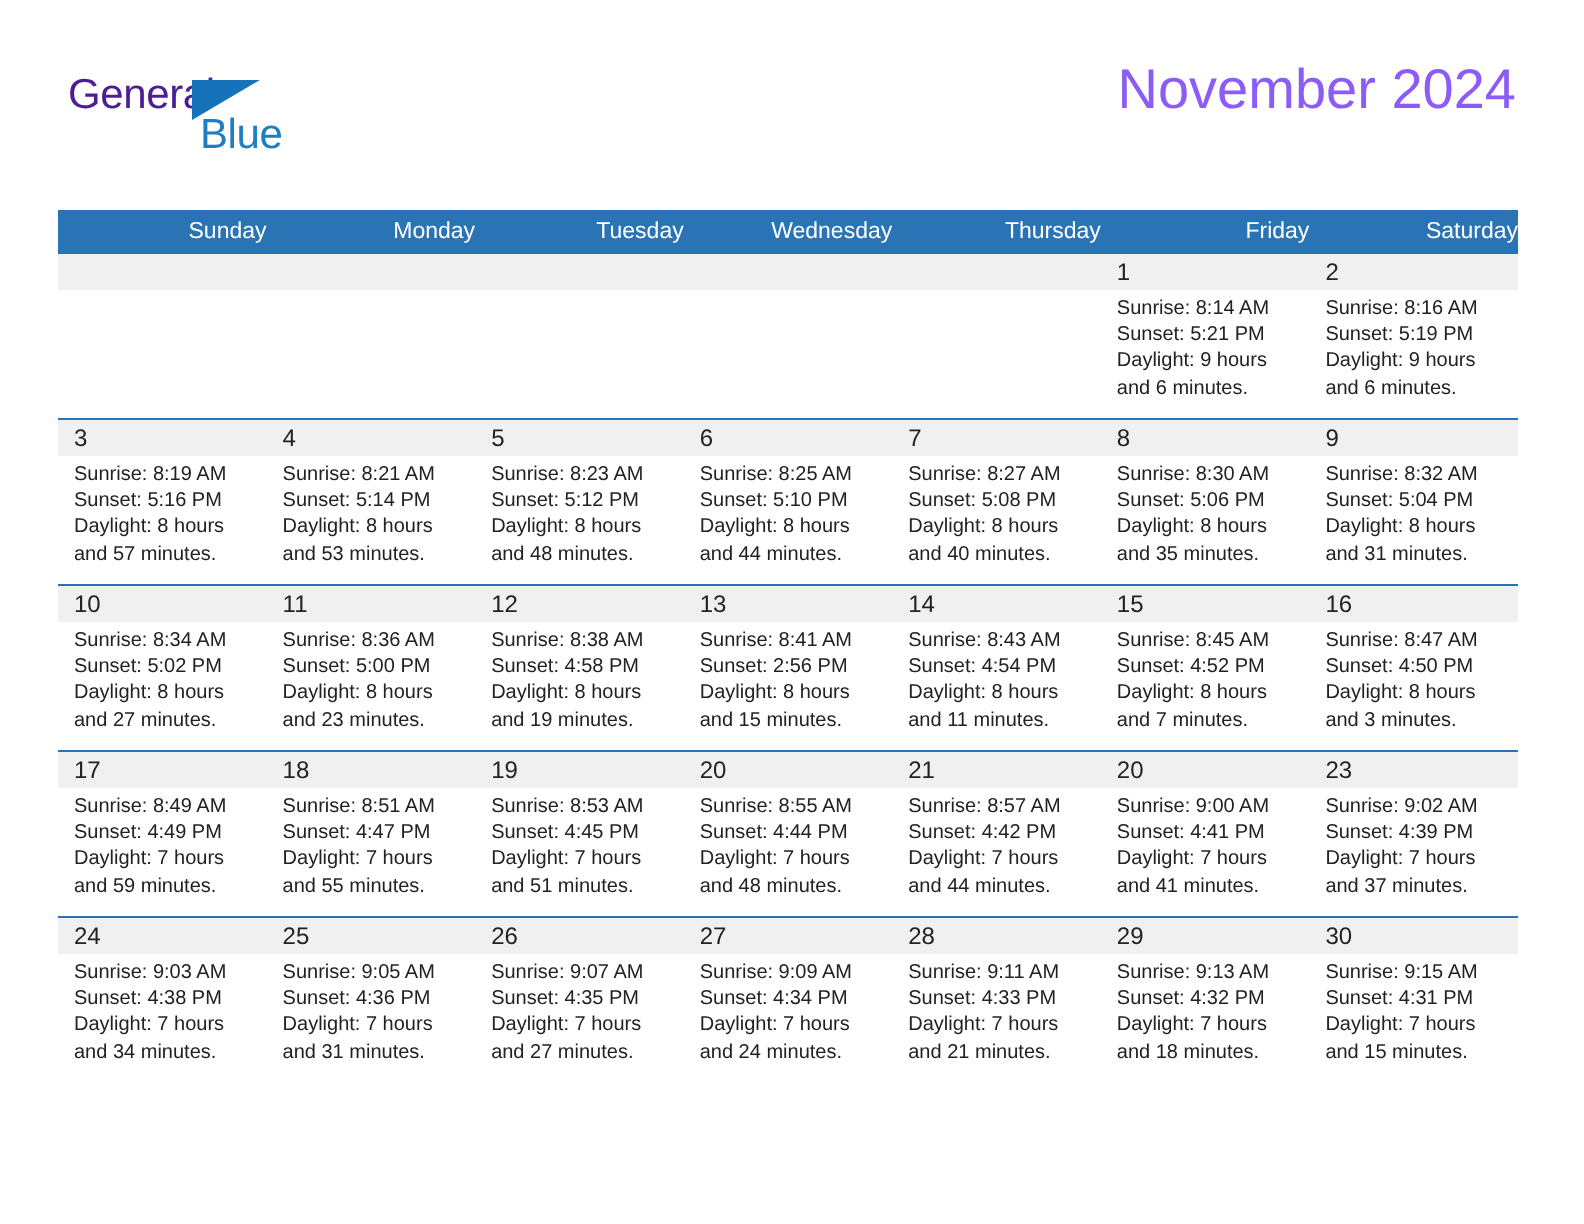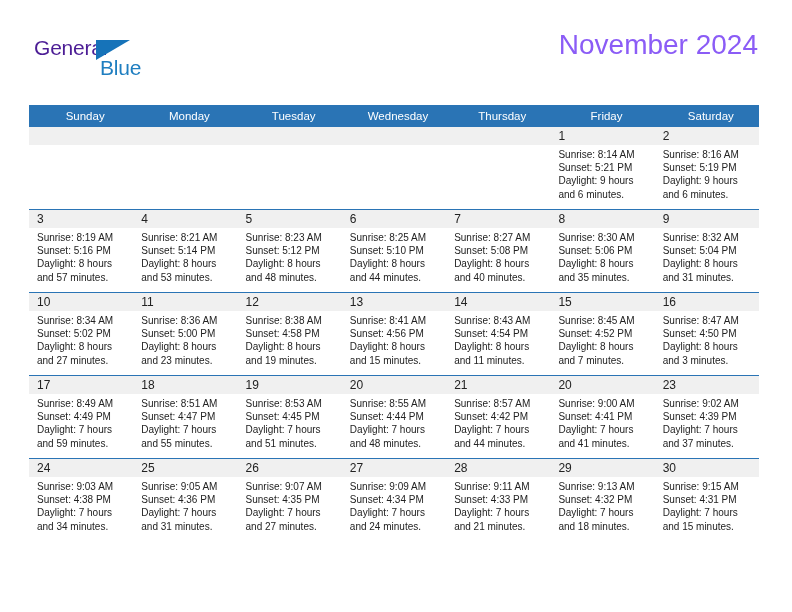--- a/index.html
+++ b/index.html
@@ -96,21 +96,21 @@
     top: 105px;
     width: 730px;
     border-collapse: collapse;
     table-layout: fixed;
   }
   .calendar th {
     background: #2a74b5;
     color: #ffffff;
     font-size: 11.5px;
     font-weight: normal;
-    text-align: center;
+    text-align: right;
     padding: 5px 0 5px 8px;
     height: 11px;
     border: none;
   }
   .calendar td {
     vertical-align: top;
     padding: 0;
     border: none;
     border-top: 1px solid #2a74b5;
     height: 82px;
@@ -341,21 +341,21 @@
                 <div>Daylight: 8 hours</div>
                 <div>and 19 minutes.</div>
               </div>
             </div>
           </td>
           <td>
             <div class="daycell">
               <div class="daynum-band">13</div>
               <div class="dayinfo">
                 <div>Sunrise: 8:41 AM</div>
-                <div>Sunset: 4:56 PM</div>
+                <div>Sunset: 2:56 PM</div>
                 <div>Daylight: 8 hours</div>
                 <div>and 15 minutes.</div>
               </div>
             </div>
           </td>
           <td>
             <div class="daycell">
               <div class="daynum-band">14</div>
               <div class="dayinfo">
                 <div>Sunrise: 8:43 AM</div>

